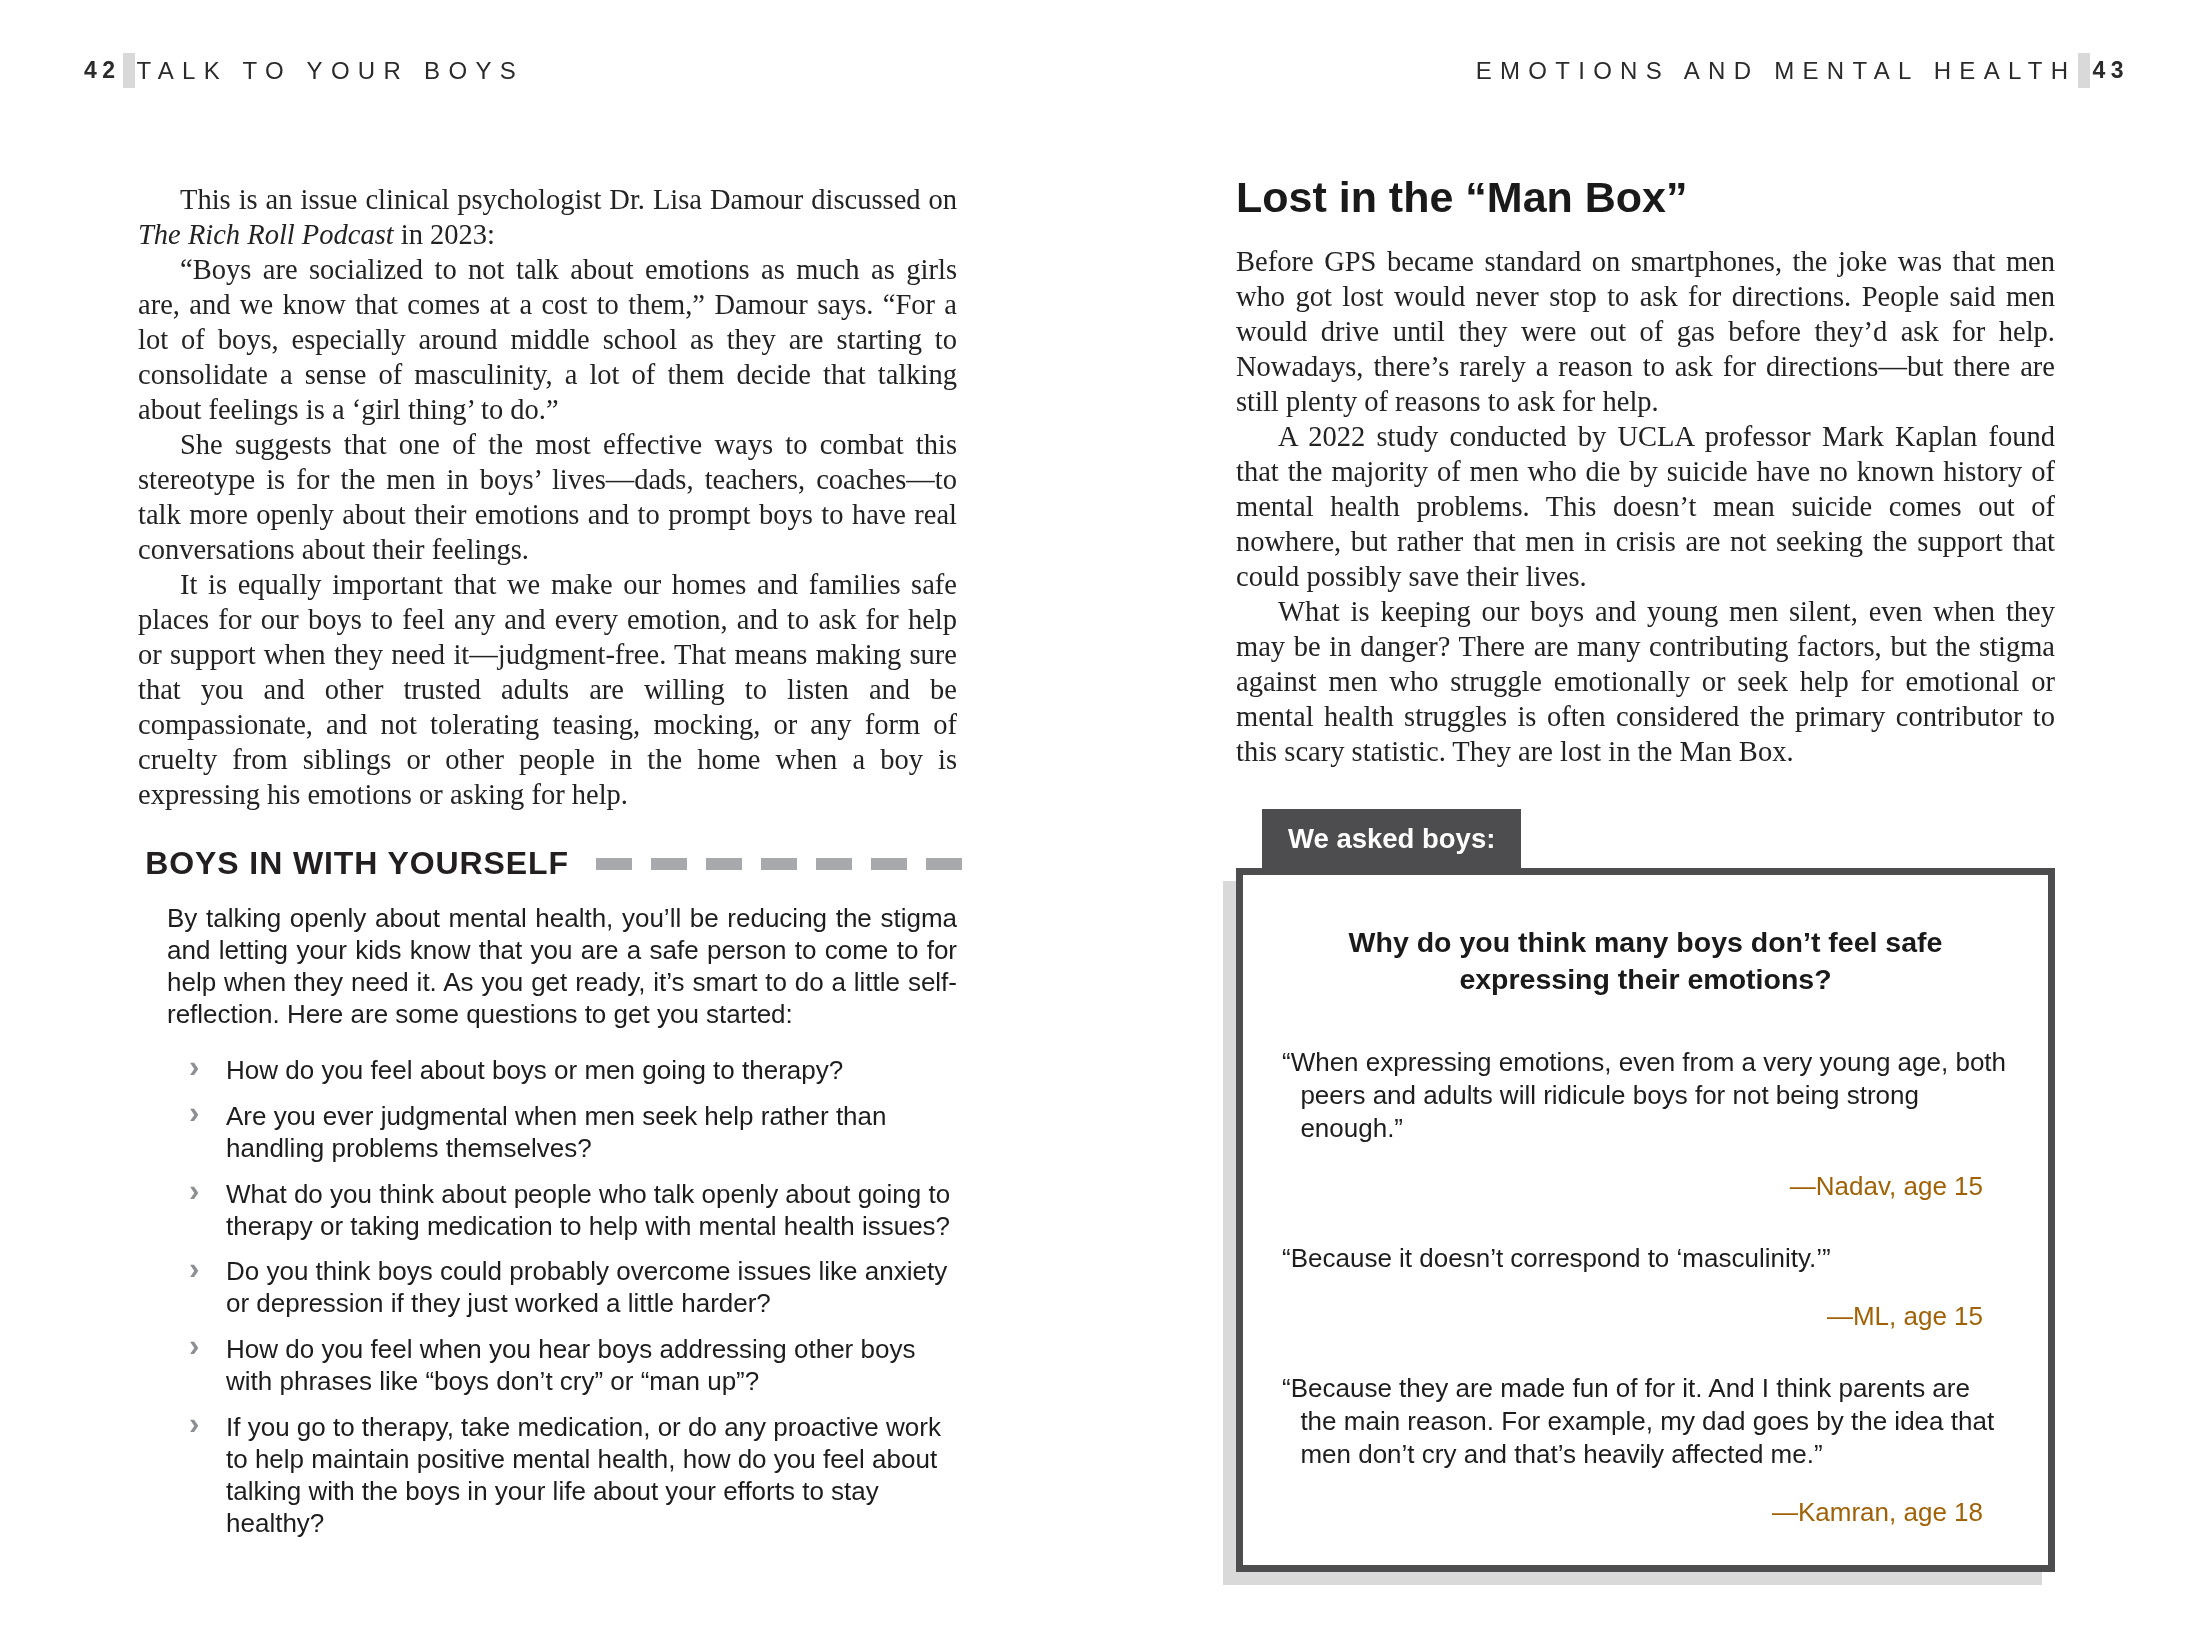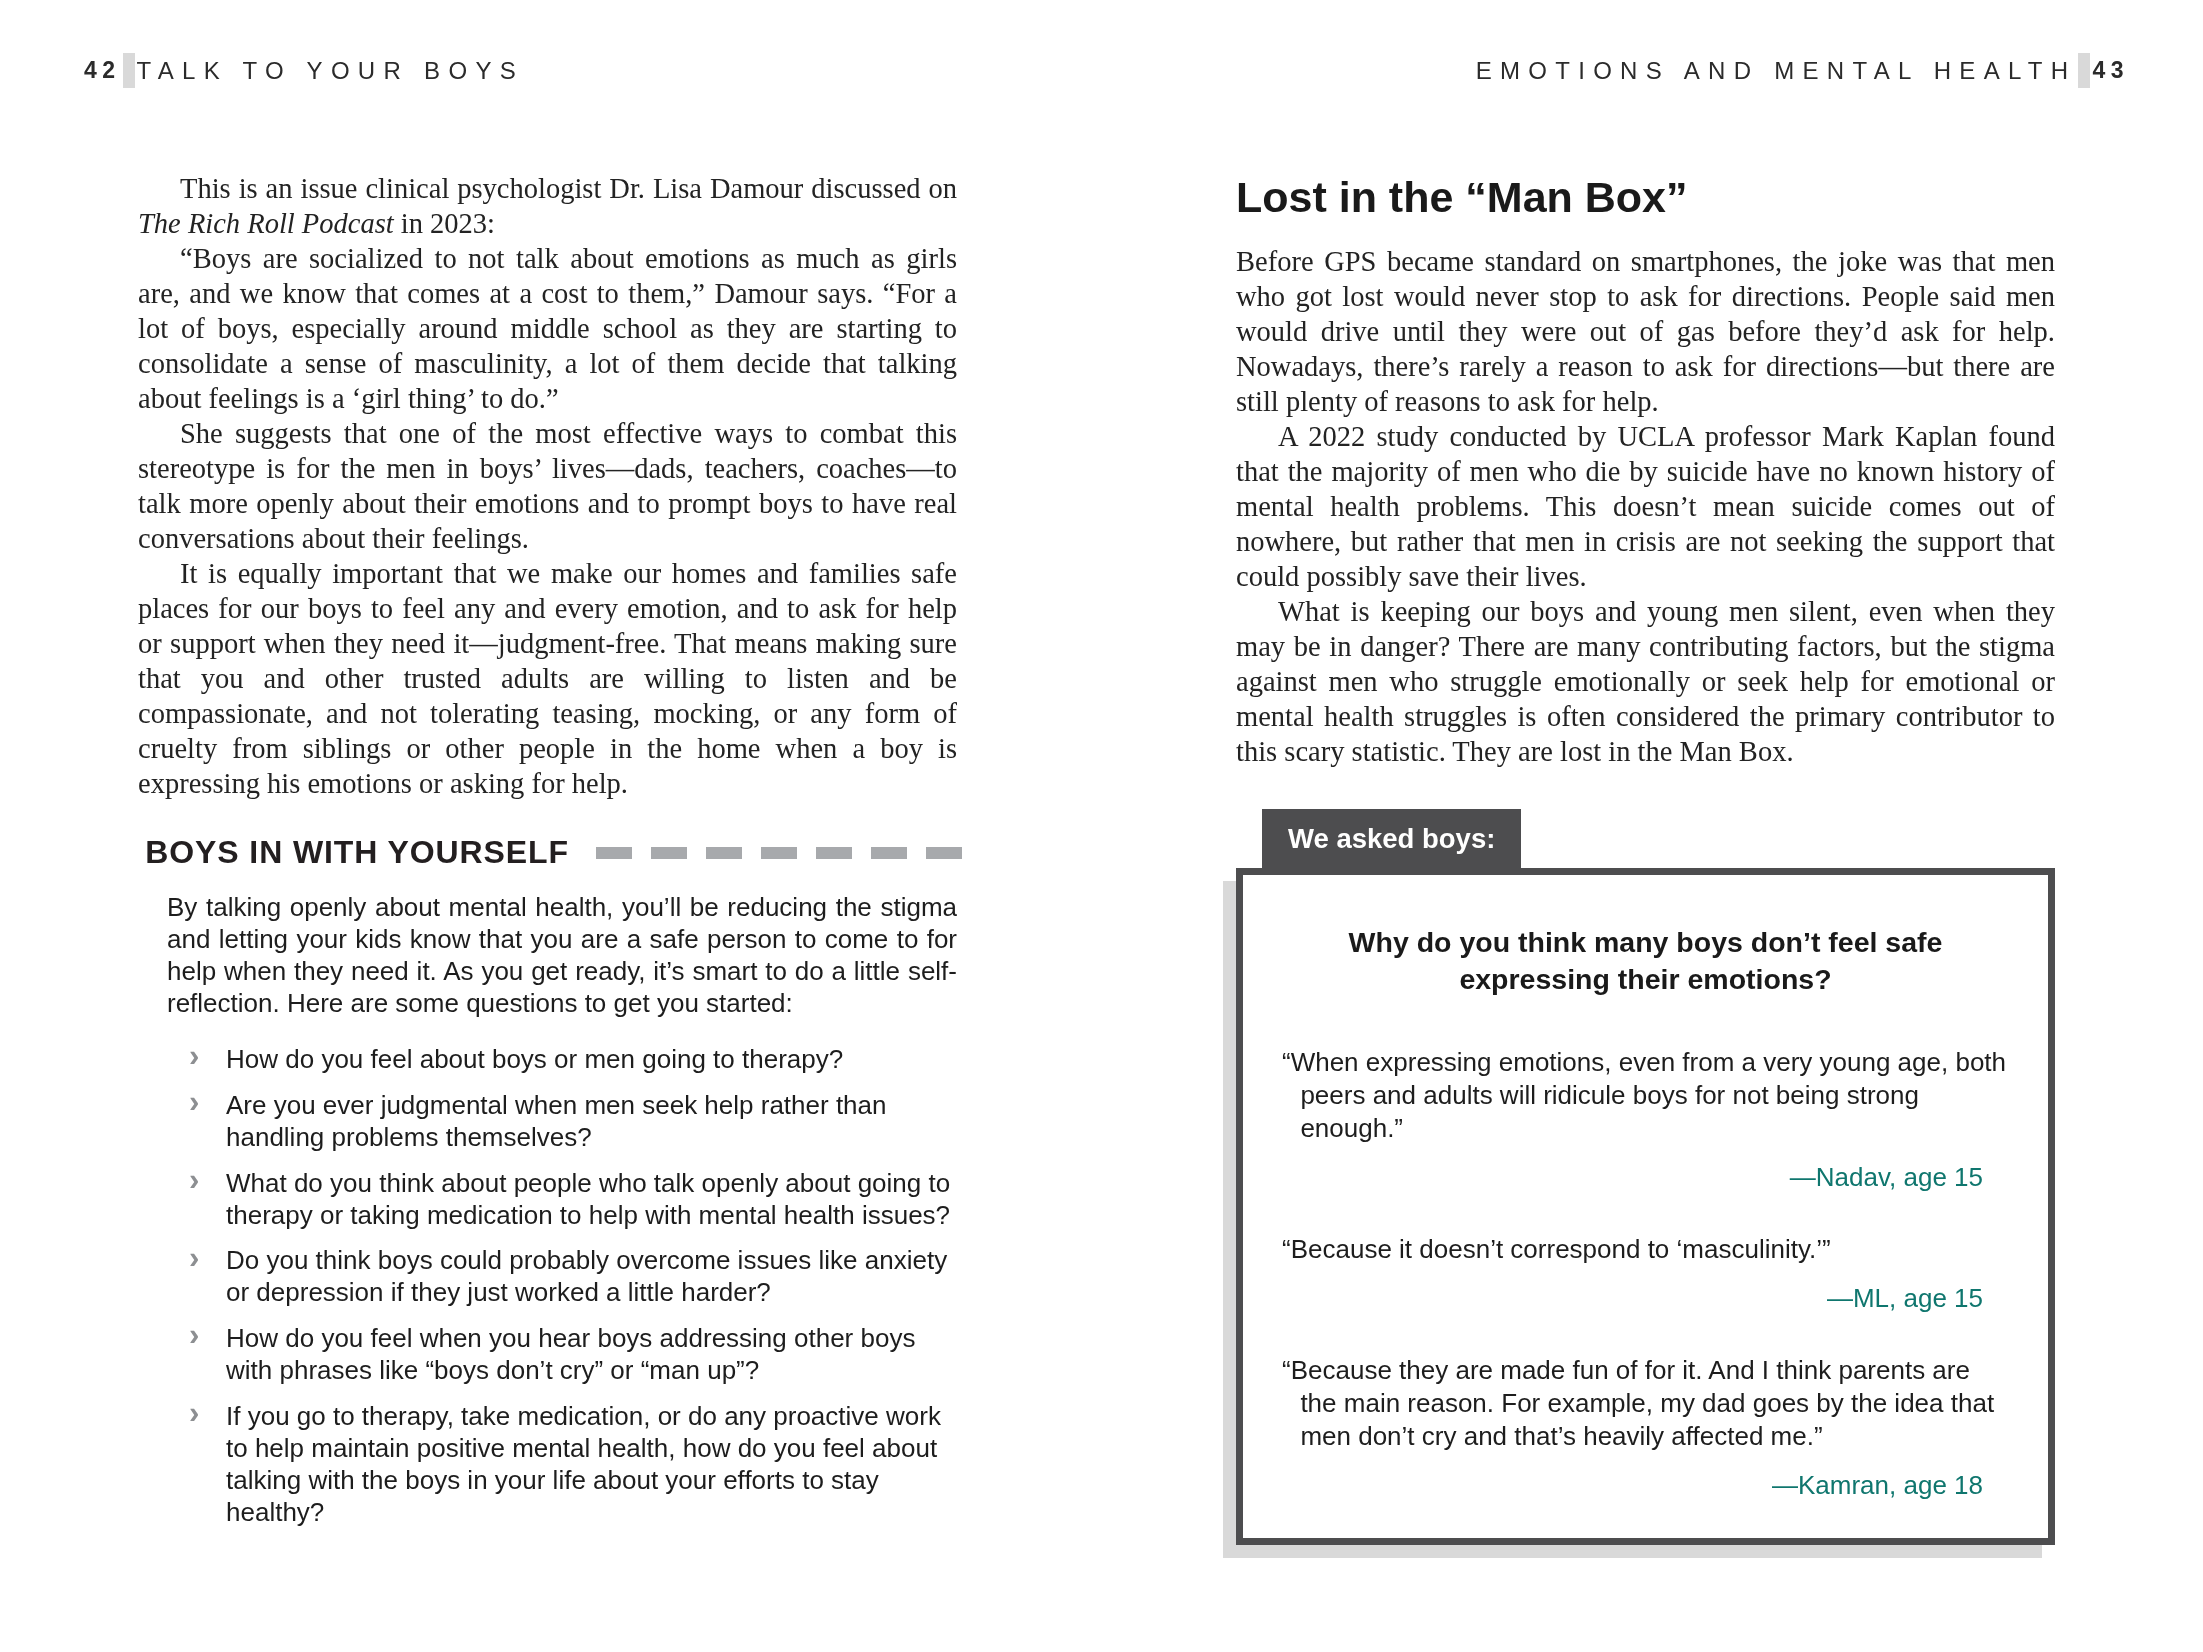--- a/index.html
+++ b/index.html
@@ -12,21 +12,21 @@
   .running-head{
     position:absolute;top:53px;display:flex;align-items:center;gap:2px;
     font-size:24px;color:#2b2b2b;
   }
   .running-head .page-num{font-size:23px;letter-spacing:5.5px;font-weight:bold;}
   .running-head .head-title{letter-spacing:8.3px;font-weight:normal;}
   .head-bar{width:12px;height:35px;background:var(--bar,#d9d9d9);}
   .head-left{left:84px;}
   .head-right{right:75px;}
   
-  .col-left{position:absolute;left:138px;top:171px;width:819px;}
+  .col-left{position:absolute;left:138px;top:182px;width:819px;}
   .col-right{position:absolute;left:1236px;top:173px;width:819px;}
   
   .serif-block p{
     font-family:"Liberation Serif","DejaVu Serif",serif;
     font-size:28.5px;line-height:35px;margin:0;
     text-align:justify;text-indent:42px;color:#232323;
   }
   .serif-block p.noindent{text-indent:0;}
   
   .checkin{margin-top:33px;}
@@ -60,21 +60,21 @@
     border:7.3px solid var(--tab,#4d4d4f);background:#ffffff;
     box-shadow:-13px 13px 0 var(--shadow,#d9d9d9);
     padding:27.5px 39px 24px;position:relative;z-index:1;
   }
   .box-q{
     font-size:28.5px;font-weight:bold;text-align:center;line-height:37px;
     margin:22px 64px 48px;color:#1a1a1a;
   }
   .quote{font-size:26px;line-height:33px;margin:0;
     padding-left:18.4px;text-indent:-18.4px;color:#1d1d1d;}
-  .attr{font-size:26px;text-align:right;margin:17px 0 0;padding-right:26px;color:#0f766e;}
+  .attr{font-size:26px;text-align:right;margin:26px 0 0;padding-right:26px;color:#a16207;}
   .quote-group{margin-bottom:40px;}
   .quote-group:last-child{margin-bottom:13px;}
 </style>
 </head>
 <body style="--tab: #4d4d4f; --dash: #a7a9ac; --chevron: #8d8f92; --shadow: #d9d9d9; --bar: #d9d9d9;">
 
 <div class="running-head head-left">
   <span class="page-num">42</span>
   <span class="head-bar"></span>
   <span class="head-title">TALK TO YOUR BOYS</span>

